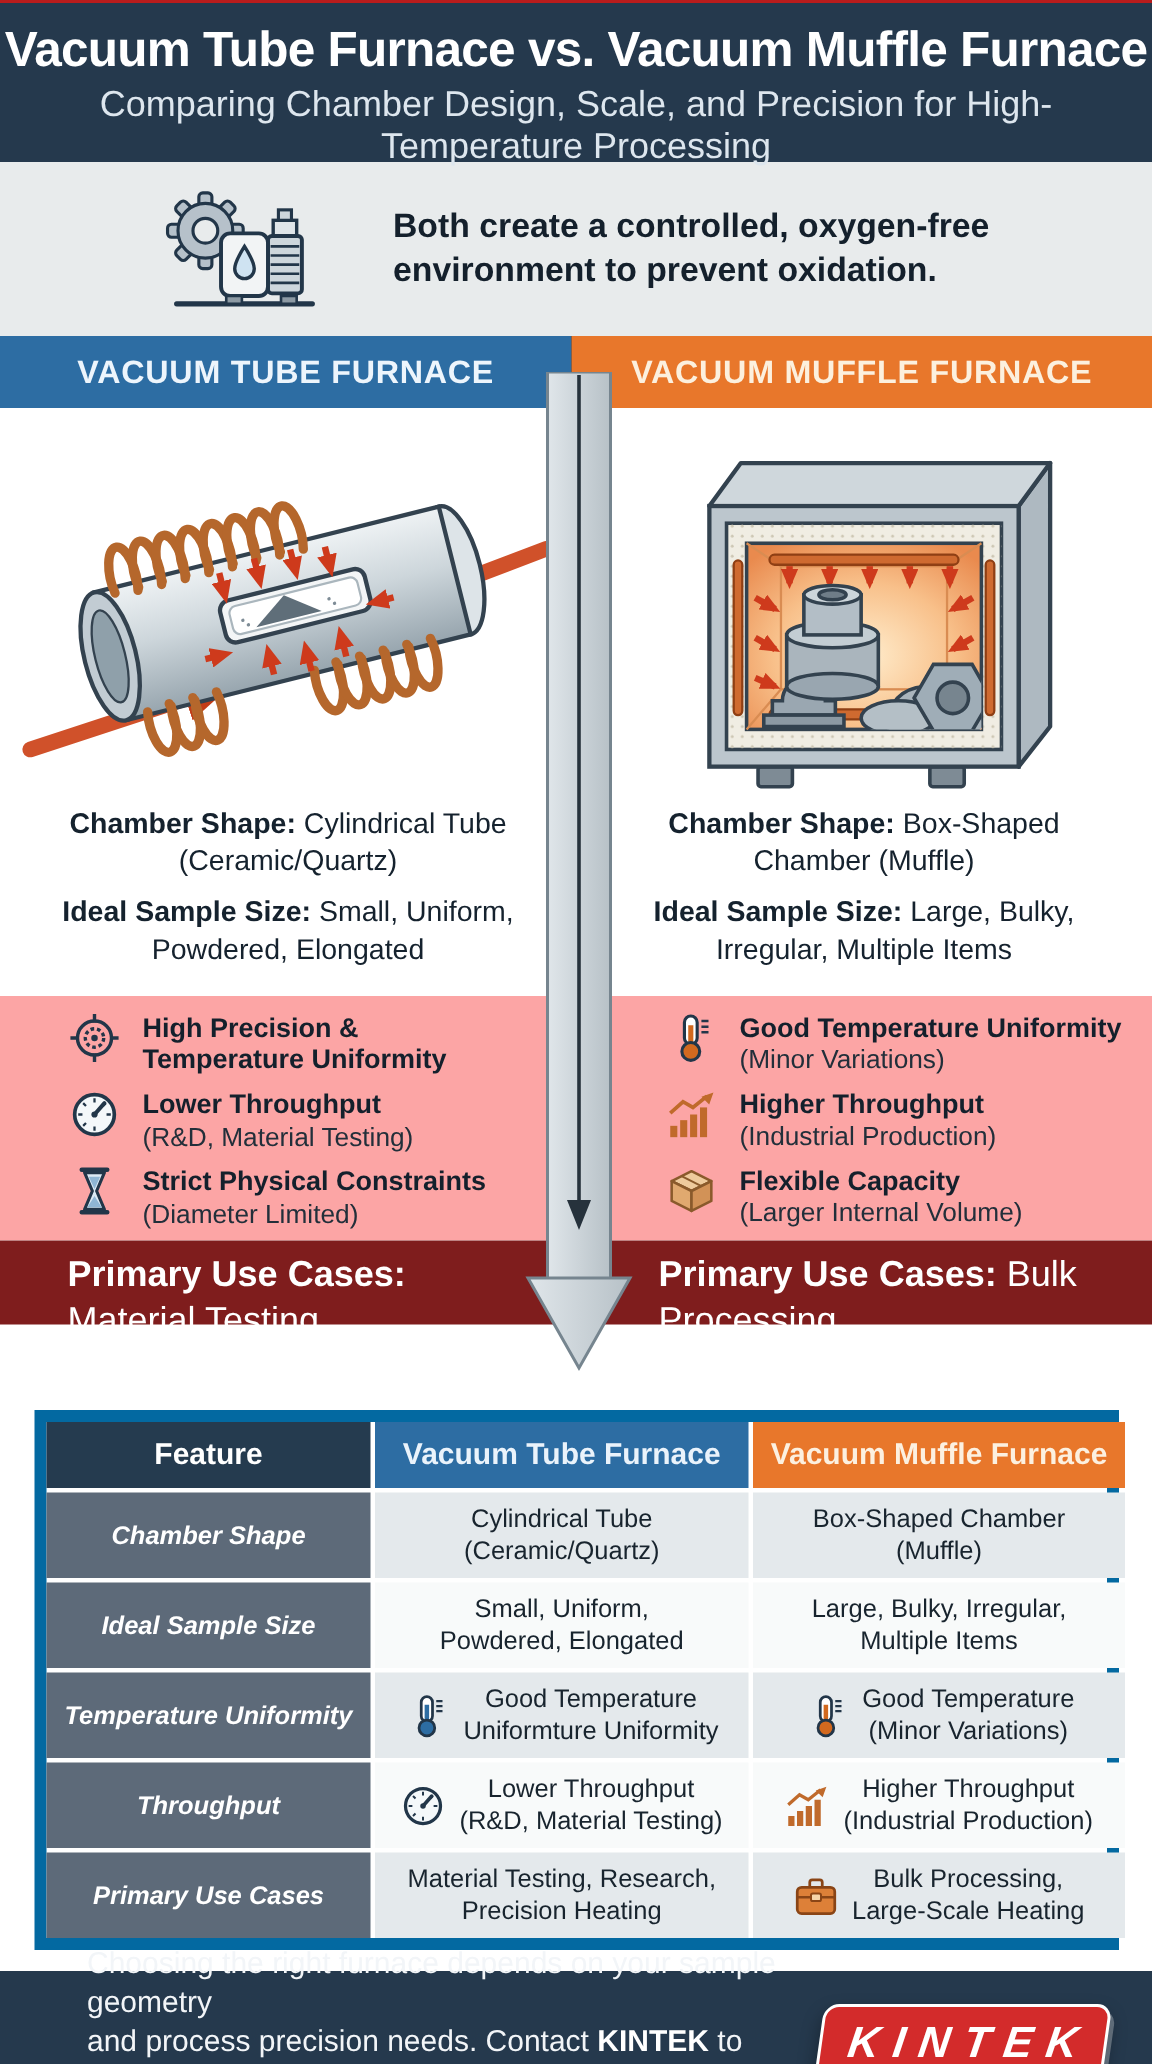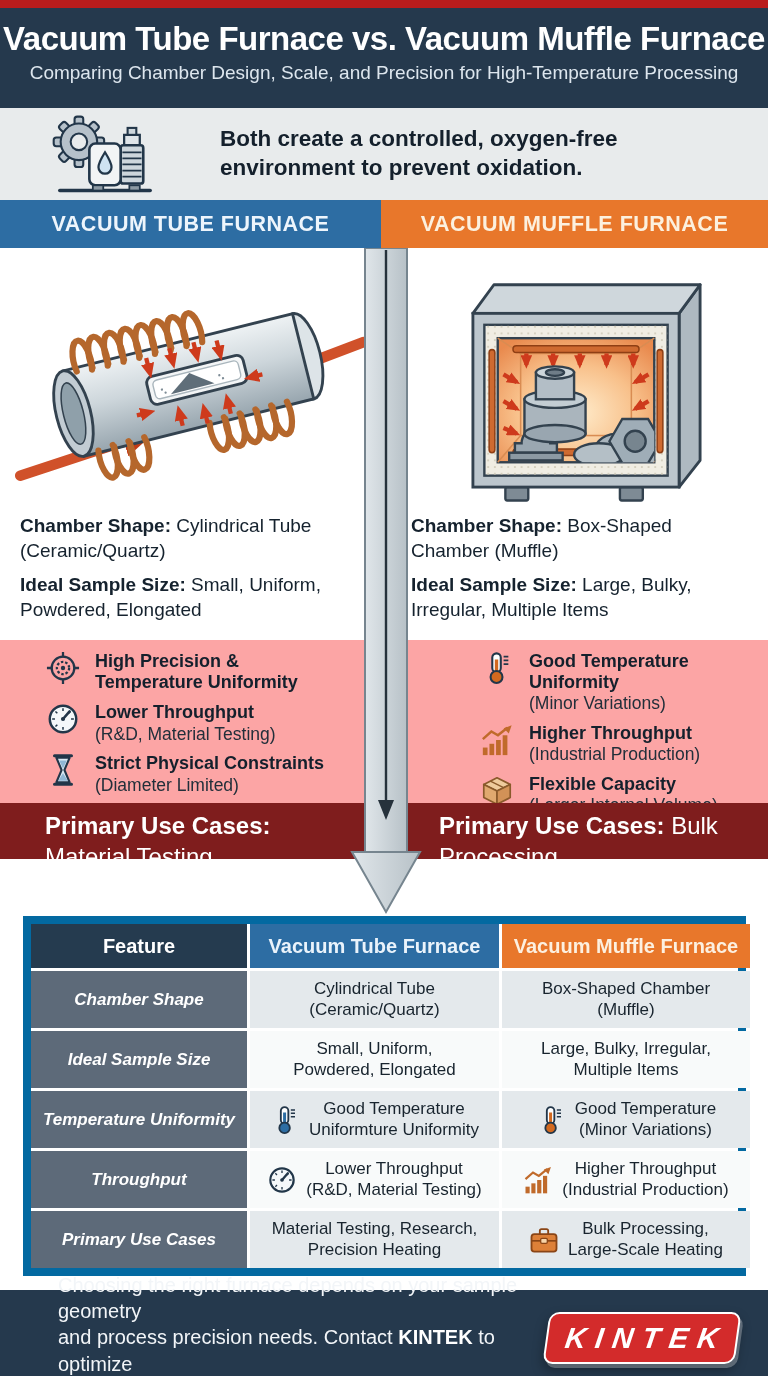--- a/index.html
+++ b/index.html
@@ -1,48 +1,48 @@
 <!DOCTYPE html>
 <html><head>
 <meta charset="utf-8">
 <style>
   html,body{margin:0;padding:0;background:#ffffff;}
   *{box-sizing:border-box;font-family:"Liberation Sans",sans-serif;}
   #page{position:relative;width:768px;height:1376px;background:#ffffff;overflow:hidden;color:#18242e;}
   .pre{white-space:pre-line;}
 
   
-  .top-header{height:108px;background:#25394d;border-top:8px solid #b91c1c;text-align:center;color:#fff;}
+  .top-header{height:108px;background:#25394d;border-top:2px solid #b91c1c;text-align:center;color:#fff;}
   .top-header h1{margin:12px 0 4px;font-size:33px;font-weight:700;letter-spacing:-.5px;}
-  .top-header .sub{font-size:19px;color:#dde6ee;font-weight:400;}
-
-  
-  .intro{height:92px;background:#e8ebec;display:flex;align-items:center;padding-left:42px;gap:52px;}
+  .top-header .sub{font-size:24px;color:#dde6ee;font-weight:400;}
+
+  
+  .intro{height:116px;background:#e8ebec;display:flex;align-items:center;padding-left:100px;gap:36px;}
   .intro-text{font-size:22.5px;font-weight:700;color:#14202c;line-height:1.28;}
 
   
   .col-headers{height:48px;display:flex;}
   .col-headers .half{flex:0 0 384px;display:flex;align-items:center;justify-content:center;
      font-size:21.5px;font-weight:700;letter-spacing:.5px;}
   .ch-left{background:#2d6da3;color:#edf5fc;border-right:3px solid #15212c;}
   .ch-right{background:#e8772b;color:#fcf0de;margin-left:-3px;flex:1 1 auto !important;}
 
   
   .content{height:392px;display:flex;background:#fff;}
   .content .half{flex:0 0 384px;}
   .illu{display:block;margin:10px auto 0;}
-  .chamber{margin-top:4px;text-align:left;font-size:19px;line-height:1.3;color:#15222e;}
+  .chamber{margin-top:4px;text-align:center;font-size:19px;line-height:1.3;color:#15222e;}
   .chamber p{margin:3px auto 10px;}
   .chamber .w-l{max-width:344px;}
   .chamber .w-r{max-width:330px;}
 
   
   .features{height:163px;display:flex;background:#fca5a5;}
   .features .half{flex:0 0 384px;padding-top:11px;}
-  .features .half.rt{padding-left:96px;}
+  .features .half.rt{padding-left:60px;}
   .features .half.lf{padding-left:46px;}
   .feat{display:flex;gap:15px;align-items:flex-start;margin-bottom:9px;}
   .feat .txt{font-size:17.5px;line-height:1.18;}
   .feat .t{font-weight:700;font-size:18px;color:#14202c;}
   .feat .s{font-weight:400;color:#222f3a;}
   .ficon{width:34px;height:34px;flex:0 0 34px;}
 
   
   .bars{height:56px;display:flex;background:#fff;}
   .bars .half{flex:0 0 384px;background:#7f1d1d;color:#fff;font-size:24px;line-height:1.3;}

